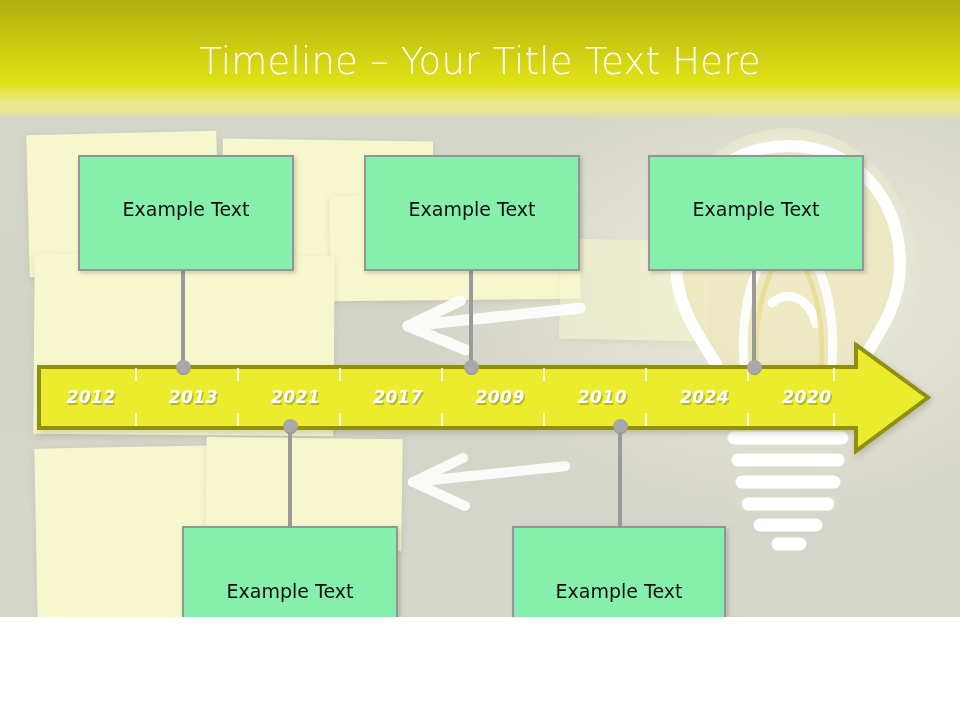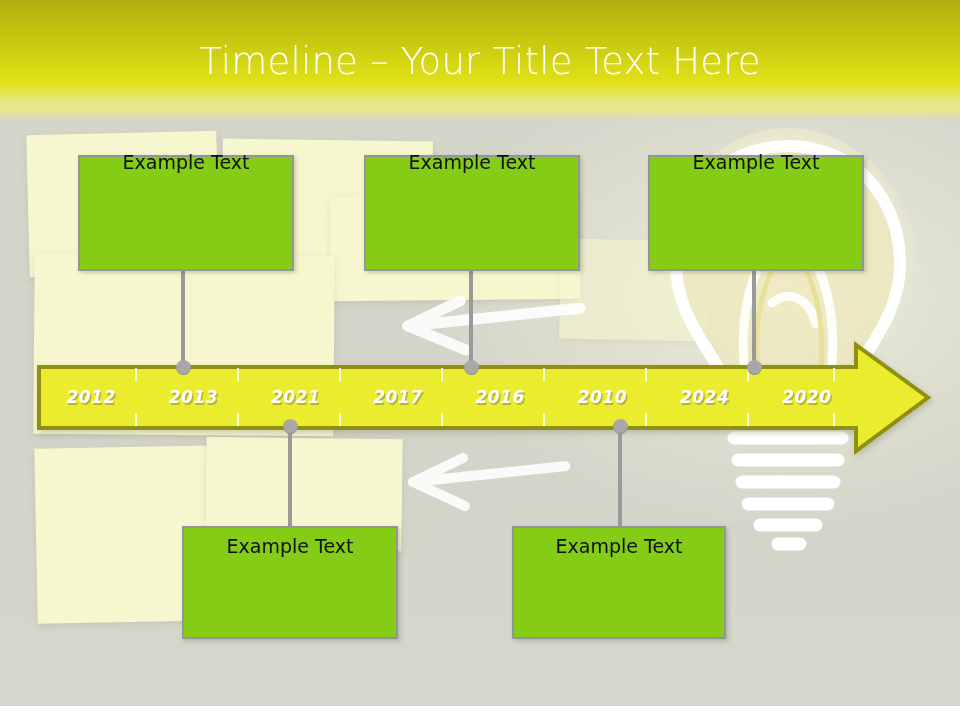--- a/index.html
+++ b/index.html
@@ -3,21 +3,21 @@
 <meta charset="utf-8">
 <style>
   html, body {
     margin: 0;
     padding: 0;
     background: #ffffff;
   }
   #slide {
     position: relative;
     width: 960px;
-    height: 706px;
+    height: 617px;
     overflow: hidden;
     background: #d4d5c9;
     font-family: "DejaVu Sans", sans-serif;
     user-select: none;
   }
 
   
   .bg-layer {
     position: absolute;
     inset: 0;
@@ -128,25 +128,25 @@
     position: absolute;
     width: 1.5px;
     background: rgba(255,255,255,0.85);
   }
   .tick.top { top: 368px; height: 13px; }
   .tick.bot { top: 413px; height: 13px; }
 
   
   .callout {
     position: absolute;
-    background: #84cc16;
+    background: #86efac;
     border: 2px solid #939598;
     box-shadow: 2px 2px 4px rgba(90,90,70,0.28);
     display: flex;
-    align-items: flex-start;
+    align-items: center;
     justify-content: center;
     box-sizing: border-box;
   }
   .callout .ctext {
     color: #101010;
     font-size: 19px;
     font-weight: 400;
     font-family: "DejaVu Sans", sans-serif;
     line-height: 1;
     position: relative;
@@ -267,21 +267,21 @@
   <div class="tick top" style="left:747px"></div>
   <div class="tick bot" style="left:747px"></div>
   <div class="tick top" style="left:833px"></div>
   <div class="tick bot" style="left:833px"></div>
 
   <div class="year-row">
     <div class="year">2012</div>
     <div class="year">2013</div>
     <div class="year">2021</div>
     <div class="year">2017</div>
-    <div class="year">2016</div>
+    <div class="year">2009</div>
     <div class="year">2010</div>
     <div class="year">2024</div>
     <div class="year">2020</div>
   </div>
 
   <div class="connector" style="left:181px; top:268px; height:100px;"></div>
   <div class="node-dot" style="left:176px; top:360px;"></div>
 
   <div class="connector" style="left:469px; top:268px; height:100px;"></div>
   <div class="node-dot" style="left:464px; top:360px;"></div>

